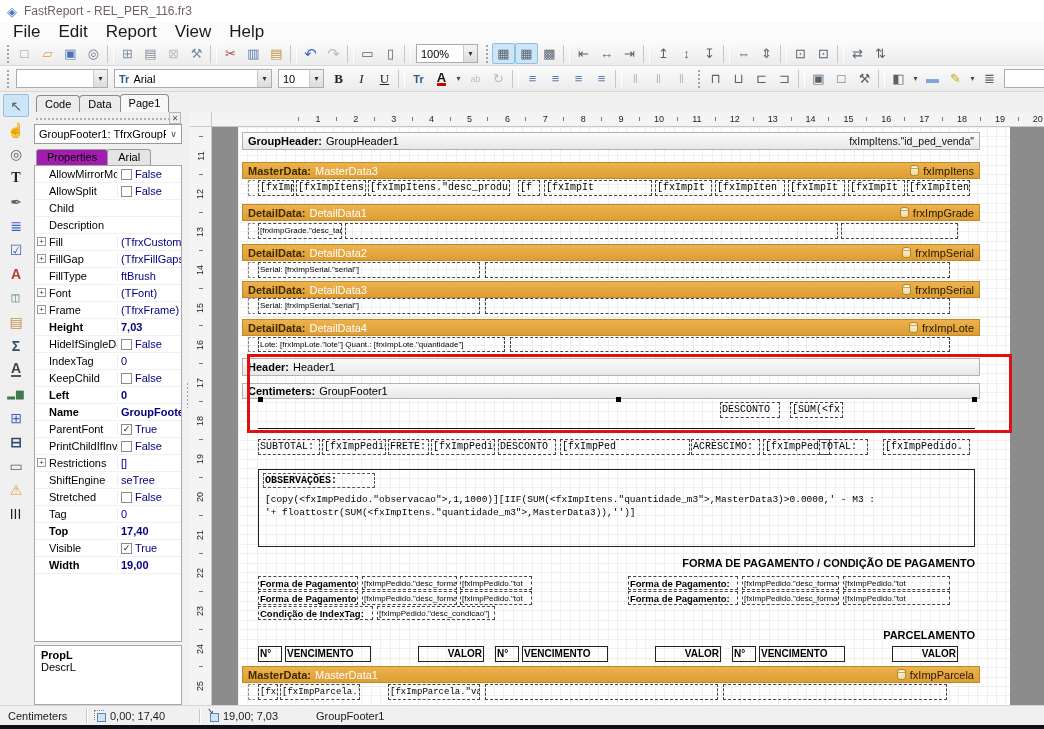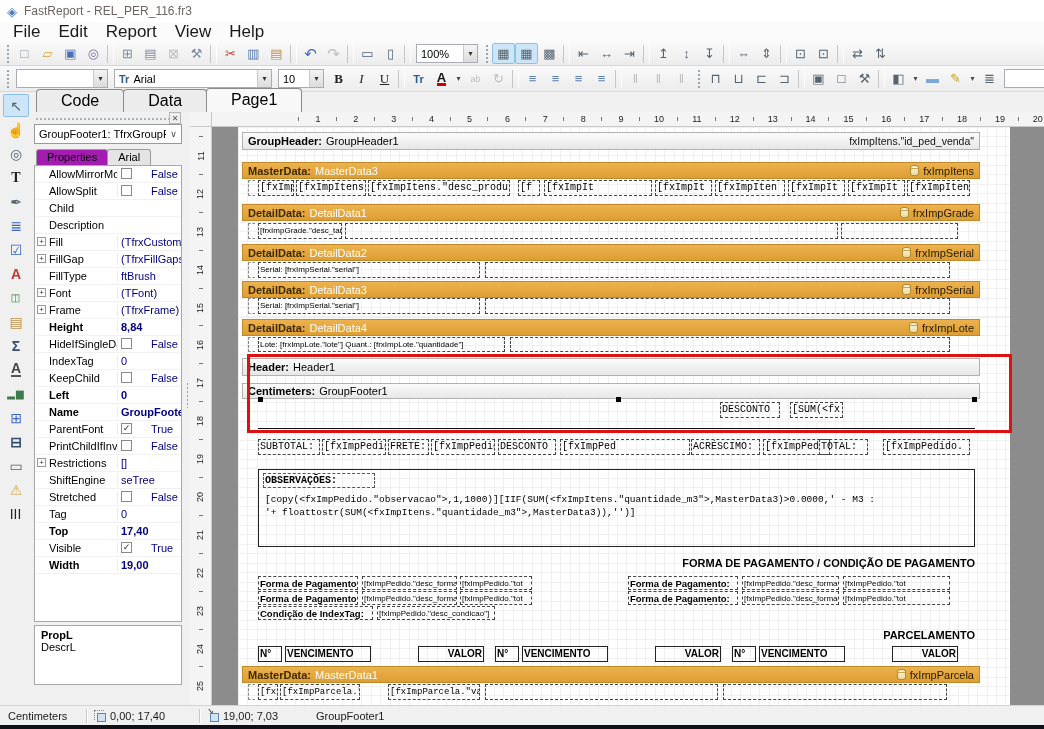--- a/index.html
+++ b/index.html
@@ -47,44 +47,44 @@
 .toolstrip .c-check .glyph{color:#3a66c0}
 .toolstrip .c-sum .glyph{color:#334e6e;font-weight:bold}
 .toolstrip .c-chart .glyph{color:#3f7a4a;font-size:10px;letter-spacing:1px}
 .toolstrip .c-warn .glyph{color:#d9a23c}
 .toolstrip .c-bar .glyph{font-size:10px;font-weight:bold;letter-spacing:1px;color:#222}
 .toolstrip .c-Au .glyph{border-bottom:2px solid #555;line-height:11px;height:14px;color:#444;font-weight:bold}
 .toolstrip .tt .glyph{color:#222;font-weight:bold;font-family:"Liberation Serif",serif}
 .workarea{flex:1;display:flex;flex-direction:column;min-width:0}
 
 .tabbar{height:20px;display:flex;align-items:flex-end;background:#f0f0f0;padding-left:4px;flex:none}
-.tab{padding:2px 24px 2px;border:1px solid #8b8b8b;border-bottom:none;background:#ececec;margin-right:-1px;border-radius:4px 4px 0 0;font-size:16px;position:relative}
+.tab{padding:2px 8px 2px;border:1px solid #8b8b8b;border-bottom:none;background:#ececec;margin-right:-1px;border-radius:4px 4px 0 0;font-size:11px;position:relative}
 .tab.active{background:#f8f8f8;z-index:2;padding-bottom:3px}
 .workmain{flex:1;display:flex;min-height:0}
 
 .inspector{width:152px;flex:none;background:#f0f0f0;display:flex;flex-direction:column;padding:0 2px}
 .insp-grip{height:9px;margin:2px 1px 1px;background-image:radial-gradient(#aab4bd 38%,transparent 40%);background-size:4px 4px;background-repeat:repeat-x;background-position:0 center;position:relative}
 .insp-close{position:absolute;right:0;top:-2px;width:12px;height:12px;font-size:8px;color:#555;background:#f0f0f0;display:flex;align-items:center;justify-content:center;border:1px solid #b5b5b5}
 .obj-select{height:20px;background:#fff;border:1px solid #999;display:flex;align-items:center;padding-left:4px;font-size:11px;margin-bottom:3px}
 .obj-select .txt{flex:1;white-space:nowrap;overflow:hidden}
 .obj-select .arr{width:15px;text-align:center;color:#444;font-size:9px}
 .insp-tabs{height:18px;display:flex;align-items:flex-end;padding-left:2px}
 .insp-tab{padding:1px 10px 2px;border:1px solid #9a9a9a;border-bottom:none;border-radius:3px 3px 0 0;background:#e4e4e4;margin-right:-1px;font-size:11px}
 .insp-tab.active{background:#a21caf;z-index:2}
 .prop-grid{flex:1;background:#fff;border:1px solid #a8a8a8;overflow:hidden;position:relative}
 .prow{display:flex;height:17px;align-items:center;border-bottom:1px solid #f1f1f1;position:relative}
 .prow .exp{display:none;position:absolute;left:2px;top:3px;width:9px;height:9px;border:1px solid #999;background:#fff;color:#333;font-size:8px;line-height:7px;text-align:center}
 .prow.expand .exp{display:block}
 .prow .pname{width:82px;padding-left:14px;white-space:nowrap;overflow:hidden;flex:none}
-.prow .pval{flex:1;min-width:0;display:flex;align-items:flex-start;gap:19px;border-left:1px solid #ececec;padding-left:3px;color:#000080;white-space:nowrap;overflow:hidden}
+.prow .pval{flex:1;min-width:0;display:flex;align-items:flex-end;gap:3px;border-left:1px solid #ececec;padding-left:3px;color:#000080;white-space:nowrap;overflow:hidden}
 .prow .cb{display:none;width:11px;height:11px;border:1px solid #8a8a8a;background:#fff;font-size:9px;line-height:9px;text-align:center;color:#222;flex:none}
 .prow.check .cb{display:block}
 .prow.checked .cb::before{content:"✓"}
 .prow.bold .pname,.prow.bold .pval{font-weight:bold}
-.prop-desc{height:60px;background:#fff;border:1px solid #a8a8a8;margin:3px 0 20px;padding:3px 6px;flex:none}
+.prop-desc{height:60px;background:#fff;border:1px solid #a8a8a8;margin:3px 0 0;padding:3px 6px;flex:none}
 .prop-desc .t{font-weight:bold}
 .splitter{width:6px;flex:none;background:#f0f0f0;position:relative}
 .splitter::after{content:"";position:absolute;left:2px;top:270px;width:2px;height:26px;background-image:radial-gradient(#98a2ac 45%,transparent 47%);background-size:3px 4px}
 
 .design{flex:1;position:relative;background:#f0f0f0;min-width:0;overflow:hidden}
 .rcorner{position:absolute;left:0;top:0;width:22px;height:15px;background:#f4f4f4;border-bottom:1px solid #c8c8c8;border-right:1px solid #c8c8c8;z-index:3}
 .hruler{position:absolute;left:22px;right:0;top:0;height:15px;background:#f4f4f4;border-bottom:1px solid #c8c8c8;display:flex;padding-left:87px;overflow:hidden;z-index:2}
 .hcell{width:37.9px;flex:none;display:flex;align-items:center;justify-content:center;font-size:9px;color:#222;position:relative}
 .hcell i{position:absolute;left:-1px;top:50%;margin-top:-2px;width:1px;height:4px;background:#777}
 .vruler{position:absolute;left:0;top:15px;bottom:0;width:22px;background:#f4f4f4;border-right:1px solid #c8c8c8;padding-top:10px;display:flex;flex-direction:column;align-items:center;overflow:hidden;z-index:2}
@@ -629,21 +629,21 @@
               <span class="pname">Frame</span>
               <span class="pval">
                 <span class="v">(TfrxFrame)</span>
               </span>
             </div>
 
             <div class="prow bold">
 
               <span class="pname">Height</span>
               <span class="pval">
-                <span class="v">8,84</span>
+                <span class="v">7,03</span>
               </span>
             </div>
 
             <div class="prow check">
 
               <span class="pname">HideIfSingleDa</span>
               <span class="pval">
                 <span class="cb"></span>
                 <span class="v">False</span>
               </span>

